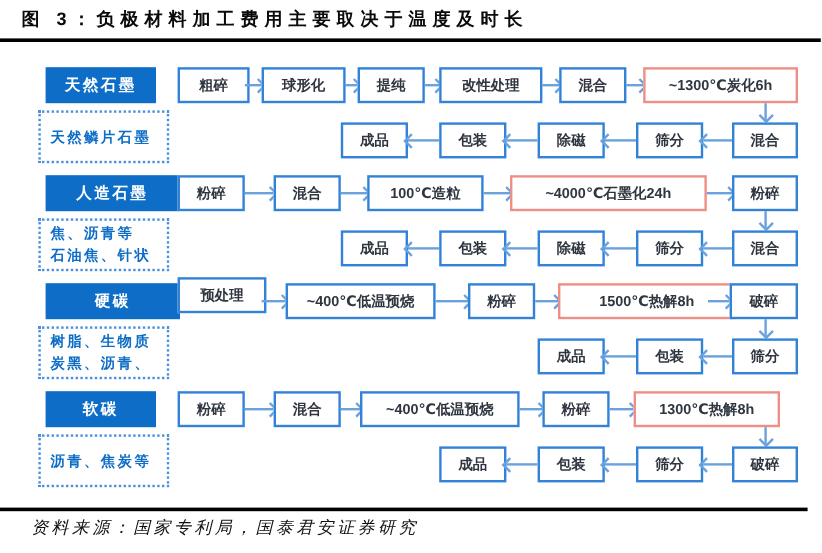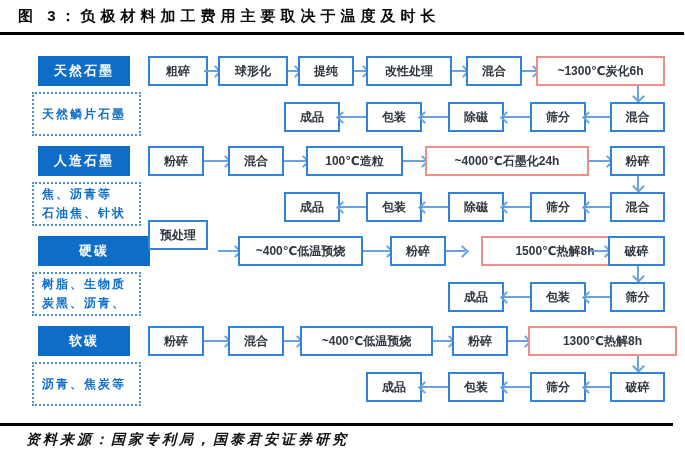--- a/index.html
+++ b/index.html
@@ -5,21 +5,21 @@
   * { margin:0; padding:0; box-sizing:border-box; }
   html,body { background:#ffffff; }
   body { font-family:"Liberation Sans","DejaVu Sans",sans-serif; }
   .canvas { position:relative; width:685px; height:461px; background:#ffffff; overflow:hidden; }
 
   .title { position:absolute; left:18px; top:7px; font-size:15px; font-weight:bold;
            color:#0a0a0a; letter-spacing:5px; white-space:nowrap; }
   .rule-top { position:absolute; left:0; top:32px; width:684px; height:3px; background:#000; }
   .rule-bottom { position:absolute; left:0; top:423px; width:673px; height:3px; background:#000; }
   .source { position:absolute; left:26px; top:431px; font-family:"Liberation Serif","DejaVu Serif",serif;
-            font-style:italic; font-weight:bold; font-size:14px; letter-spacing:3px;
+            font-style:italic; font-weight:normal; font-size:14px; letter-spacing:3px;
             color:#111; white-space:nowrap; }
 
   .cat { position:absolute; height:30px; background:#0d6dc7; color:#ffffff; font-weight:bold;
          font-size:13px; letter-spacing:2px; display:flex; align-items:center; justify-content:center; }
   .mat { position:absolute; border:2px dotted #4a90dd; color:#0d6dc7; font-weight:bold;
          font-size:12px; letter-spacing:2px; line-height:1.55; display:flex; flex-direction:column;
          justify-content:center; padding:3px 8px; background:#fff; }
   .pbox { position:absolute; height:30px; background:#ffffff; border:2px solid #3282d8;
           color:#2f3640; font-weight:bold; font-size:12px; display:flex; align-items:center;
           justify-content:center; white-space:nowrap; }
@@ -64,21 +64,21 @@
   <div class="pbox" style="left:284px;top:102px;width:56px">成品</div>
   <div class="al" style="left:340px;top:116px;width:26px"></div>
   <div class="pbox" style="left:366px;top:102px;width:56px">包装</div>
   <div class="al" style="left:422px;top:116px;width:26px"></div>
   <div class="pbox" style="left:448px;top:102px;width:56px">除磁</div>
   <div class="al" style="left:504px;top:116px;width:26px"></div>
   <div class="pbox" style="left:530px;top:102px;width:56px">筛分</div>
   <div class="al" style="left:586px;top:116px;width:24px"></div>
   <div class="pbox" style="left:610px;top:102px;width:55px">混合</div>
 
-  <div class="cat" style="left:38px;top:146px;width:92px">人造石墨</div>
+  <div class="cat" style="left:38px;top:146px;width:111px">人造石墨</div>
   <div class="mat" style="left:32px;top:182px;width:109px;height:44px">
     <div>焦、沥青等</div>
     <div>石油焦、针状</div>
   </div>
 
   <div class="pbox" style="left:148px;top:146px;width:56px">粉碎</div>
   <div class="ar" style="left:204px;top:160px;width:24px"></div>
   <div class="pbox" style="left:228px;top:146px;width:56px">混合</div>
   <div class="ar" style="left:284px;top:160px;width:22px"></div>
   <div class="pbox" style="left:306px;top:146px;width:97px">100℃造粒</div>
@@ -98,27 +98,27 @@
   <div class="pbox" style="left:530px;top:192px;width:56px">筛分</div>
   <div class="al" style="left:586px;top:206px;width:24px"></div>
   <div class="pbox" style="left:610px;top:192px;width:55px">混合</div>
 
   <div class="cat" style="left:38px;top:236px;width:112px">硬碳</div>
   <div class="mat" style="left:32px;top:272px;width:109px;height:44px">
     <div>树脂、生物质</div>
     <div>炭黑、沥青、</div>
   </div>
 
-  <div class="pbox" style="left:148px;top:220px;width:60px">预处理</div>
+  <div class="pbox" style="left:148px;top:231px;width:74px">预处理</div>
   <div class="ar" style="left:218px;top:250px;width:20px"></div>
   <div class="pbox" style="left:238px;top:236px;width:125px">~400℃低温预烧</div>
   <div class="ar" style="left:363px;top:250px;width:27px"></div>
   <div class="pbox" style="left:390px;top:236px;width:56px">粉碎</div>
   <div class="ar" style="left:446px;top:250px;width:19px"></div>
-  <div class="pbox hot" style="left:481px;top:236px;width:148px">1500℃热解8h</div>
+  <div class="pbox hot" style="left:465px;top:236px;width:148px">1500℃热解8h</div>
   <div class="ar" style="left:590px;top:250px;width:18px"></div>
   <div class="pbox" style="left:608px;top:236px;width:57px">破碎</div>
 
   <div class="ad" style="left:637px;top:266px;height:14px"></div>
 
   <div class="pbox" style="left:448px;top:282px;width:56px">成品</div>
   <div class="al" style="left:504px;top:296px;width:26px"></div>
   <div class="pbox" style="left:530px;top:282px;width:56px">包装</div>
   <div class="al" style="left:586px;top:296px;width:24px"></div>
   <div class="pbox" style="left:610px;top:282px;width:55px">筛分</div>
@@ -129,21 +129,21 @@
   </div>
 
   <div class="pbox" style="left:148px;top:326px;width:56px">粉碎</div>
   <div class="ar" style="left:204px;top:340px;width:24px"></div>
   <div class="pbox" style="left:228px;top:326px;width:56px">混合</div>
   <div class="ar" style="left:284px;top:340px;width:16px"></div>
   <div class="pbox" style="left:300px;top:326px;width:133px">~400℃低温预烧</div>
   <div class="ar" style="left:433px;top:340px;width:19px"></div>
   <div class="pbox" style="left:452px;top:326px;width:56px">粉碎</div>
   <div class="ar" style="left:508px;top:340px;width:20px"></div>
-  <div class="pbox hot" style="left:528px;top:326px;width:149px">1300℃热解8h</div>
+  <div class="pbox hot" style="left:528px;top:326px;width:122px">1300℃热解8h</div>
 
   <div class="ad" style="left:637px;top:356px;height:14px"></div>
 
   <div class="pbox" style="left:366px;top:372px;width:56px">成品</div>
   <div class="al" style="left:422px;top:386px;width:26px"></div>
   <div class="pbox" style="left:448px;top:372px;width:56px">包装</div>
   <div class="al" style="left:504px;top:386px;width:26px"></div>
   <div class="pbox" style="left:530px;top:372px;width:56px">筛分</div>
   <div class="al" style="left:586px;top:386px;width:24px"></div>
   <div class="pbox" style="left:610px;top:372px;width:55px">破碎</div>

